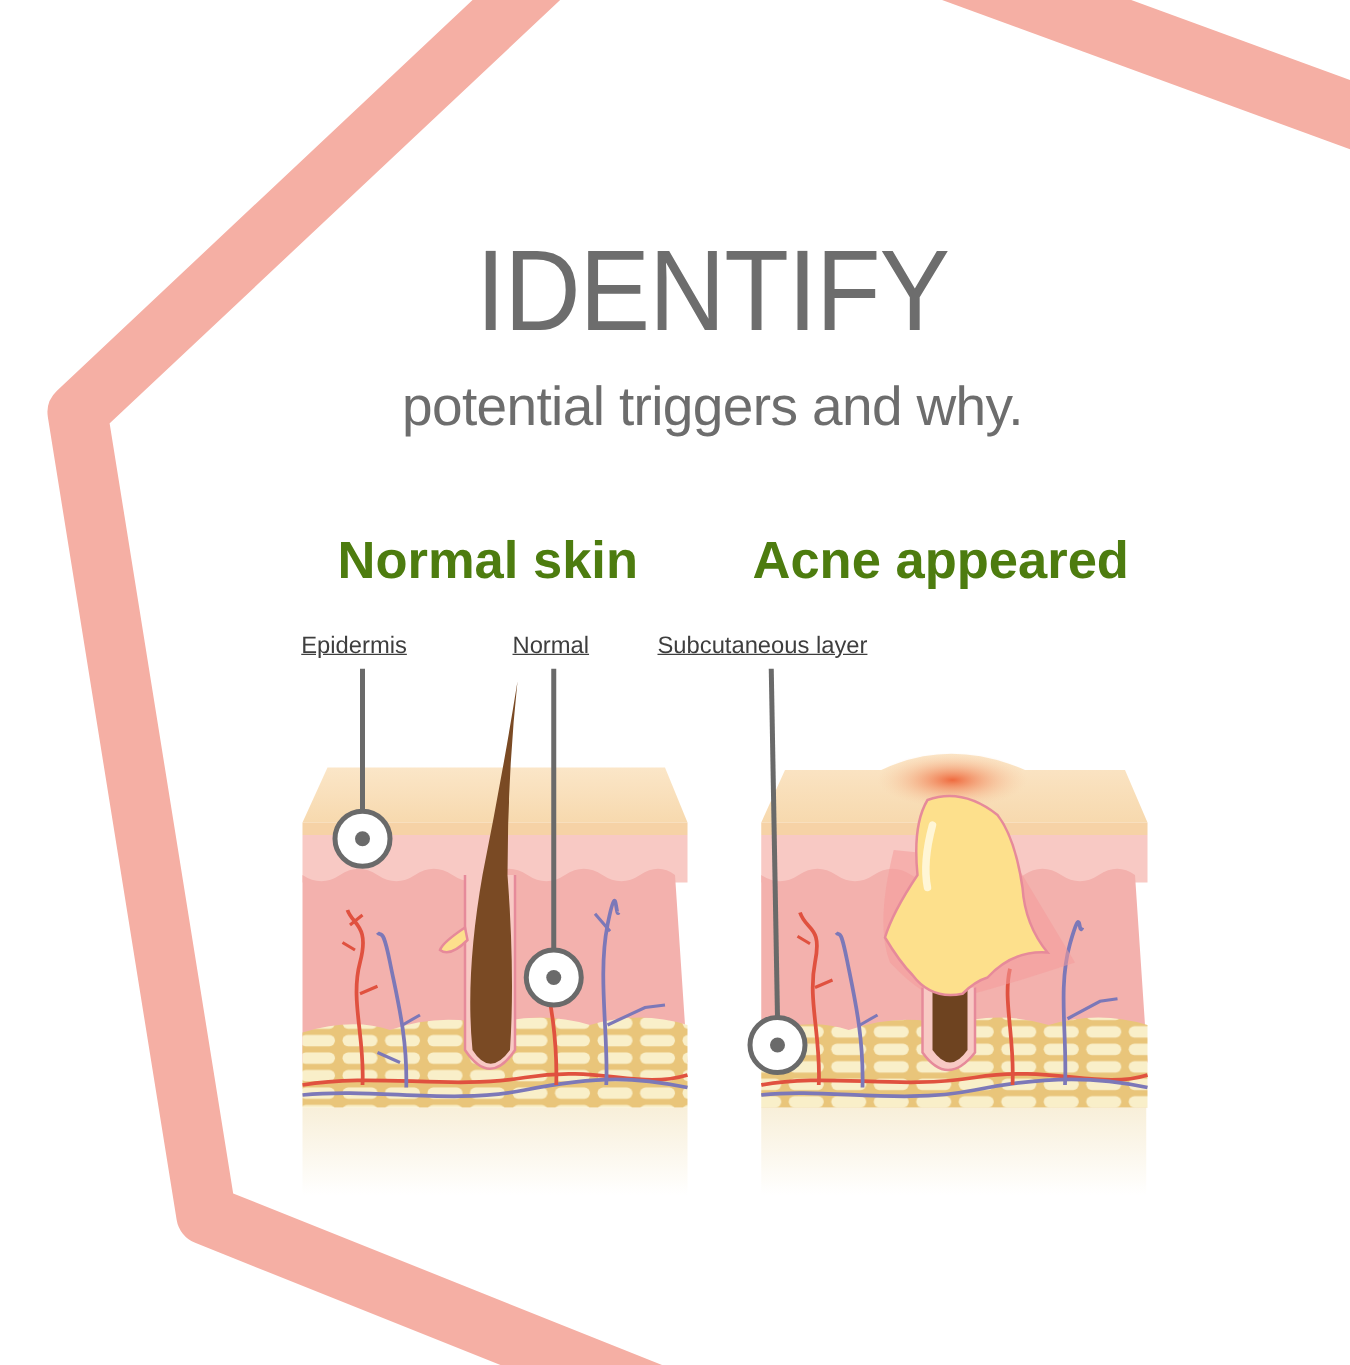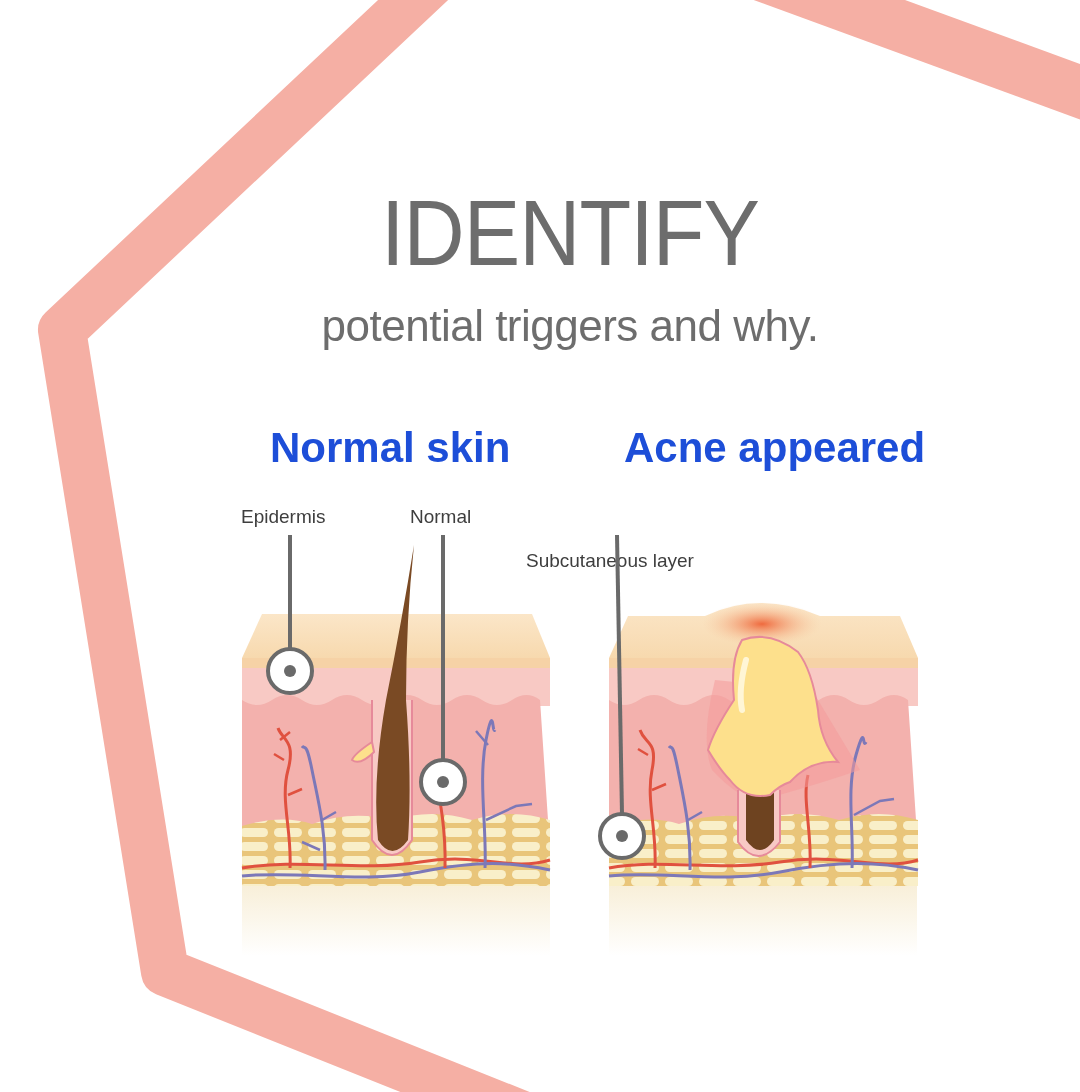--- a/index.html
+++ b/index.html
@@ -2,27 +2,27 @@
 <html><head>
 <meta charset="utf-8">
 <style>
   html,body{margin:0;padding:0;}
   body{width:1080px;height:1092px;background:#ffffff;position:relative;overflow:hidden;font-family:"Liberation Sans",sans-serif;}
   .frame{position:absolute;left:0;top:0;}
   .title{position:absolute;left:0;width:1080px;top:178px;text-align:center;margin-left:30px;
     font-family:"Liberation Sans",sans-serif;font-size:92px;color:#6d6d6d;letter-spacing:-1px;line-height:110px;font-weight:400;transform:scaleX(0.92);}
   .subtitle{position:absolute;left:0;width:1080px;top:298px;text-align:center;margin-left:30px;
     font-family:"Liberation Sans",sans-serif;font-size:44px;color:#6d6d6d;line-height:56px;letter-spacing:-0.5px;}
-  .panel-title{position:absolute;top:422px;font-family:"Liberation Sans",sans-serif;font-weight:700;font-size:42px;color:#1d4ed8;line-height:52px;white-space:nowrap;}
+  .panel-title{position:absolute;top:422px;font-family:"Liberation Sans",sans-serif;font-weight:700;font-size:42px;color:#4d7c0f;line-height:52px;white-space:nowrap;}
   .pt-normal{left:270px;}
-  .pt-acne{left:624px;text-align:center;}
-  .layer-label{position:absolute;top:505px;font-size:19px;color:#3e3e3e;line-height:24px;white-space:nowrap;font-family:"Liberation Sans",sans-serif;}
+  .pt-acne{left:602px;text-align:center;}
+  .layer-label{position:absolute;top:505px;font-size:19px;color:#3e3e3e;line-height:24px;white-space:nowrap;font-family:"Liberation Sans",sans-serif;text-decoration:underline;}
   .lb-epi{left:241px;}
   .lb-der{left:410px;}
-  .lb-sub{left:526px;margin-top:44px;}
+  .lb-sub{left:526px;}
   .illus{position:absolute;left:0;top:0;}
 </style>
 </head>
 <body>
 
 <svg class="frame" width="1080" height="1092" viewBox="0 0 1080 1092">
   <path d="M445 -30 L62 330 L165 972 L560 1130" fill="none" stroke="#f5afa4" stroke-width="48" stroke-linejoin="round"></path>
   <path d="M720 -40 L1130 110" fill="none" stroke="#f5afa4" stroke-width="52"></path>
 </svg>
 

